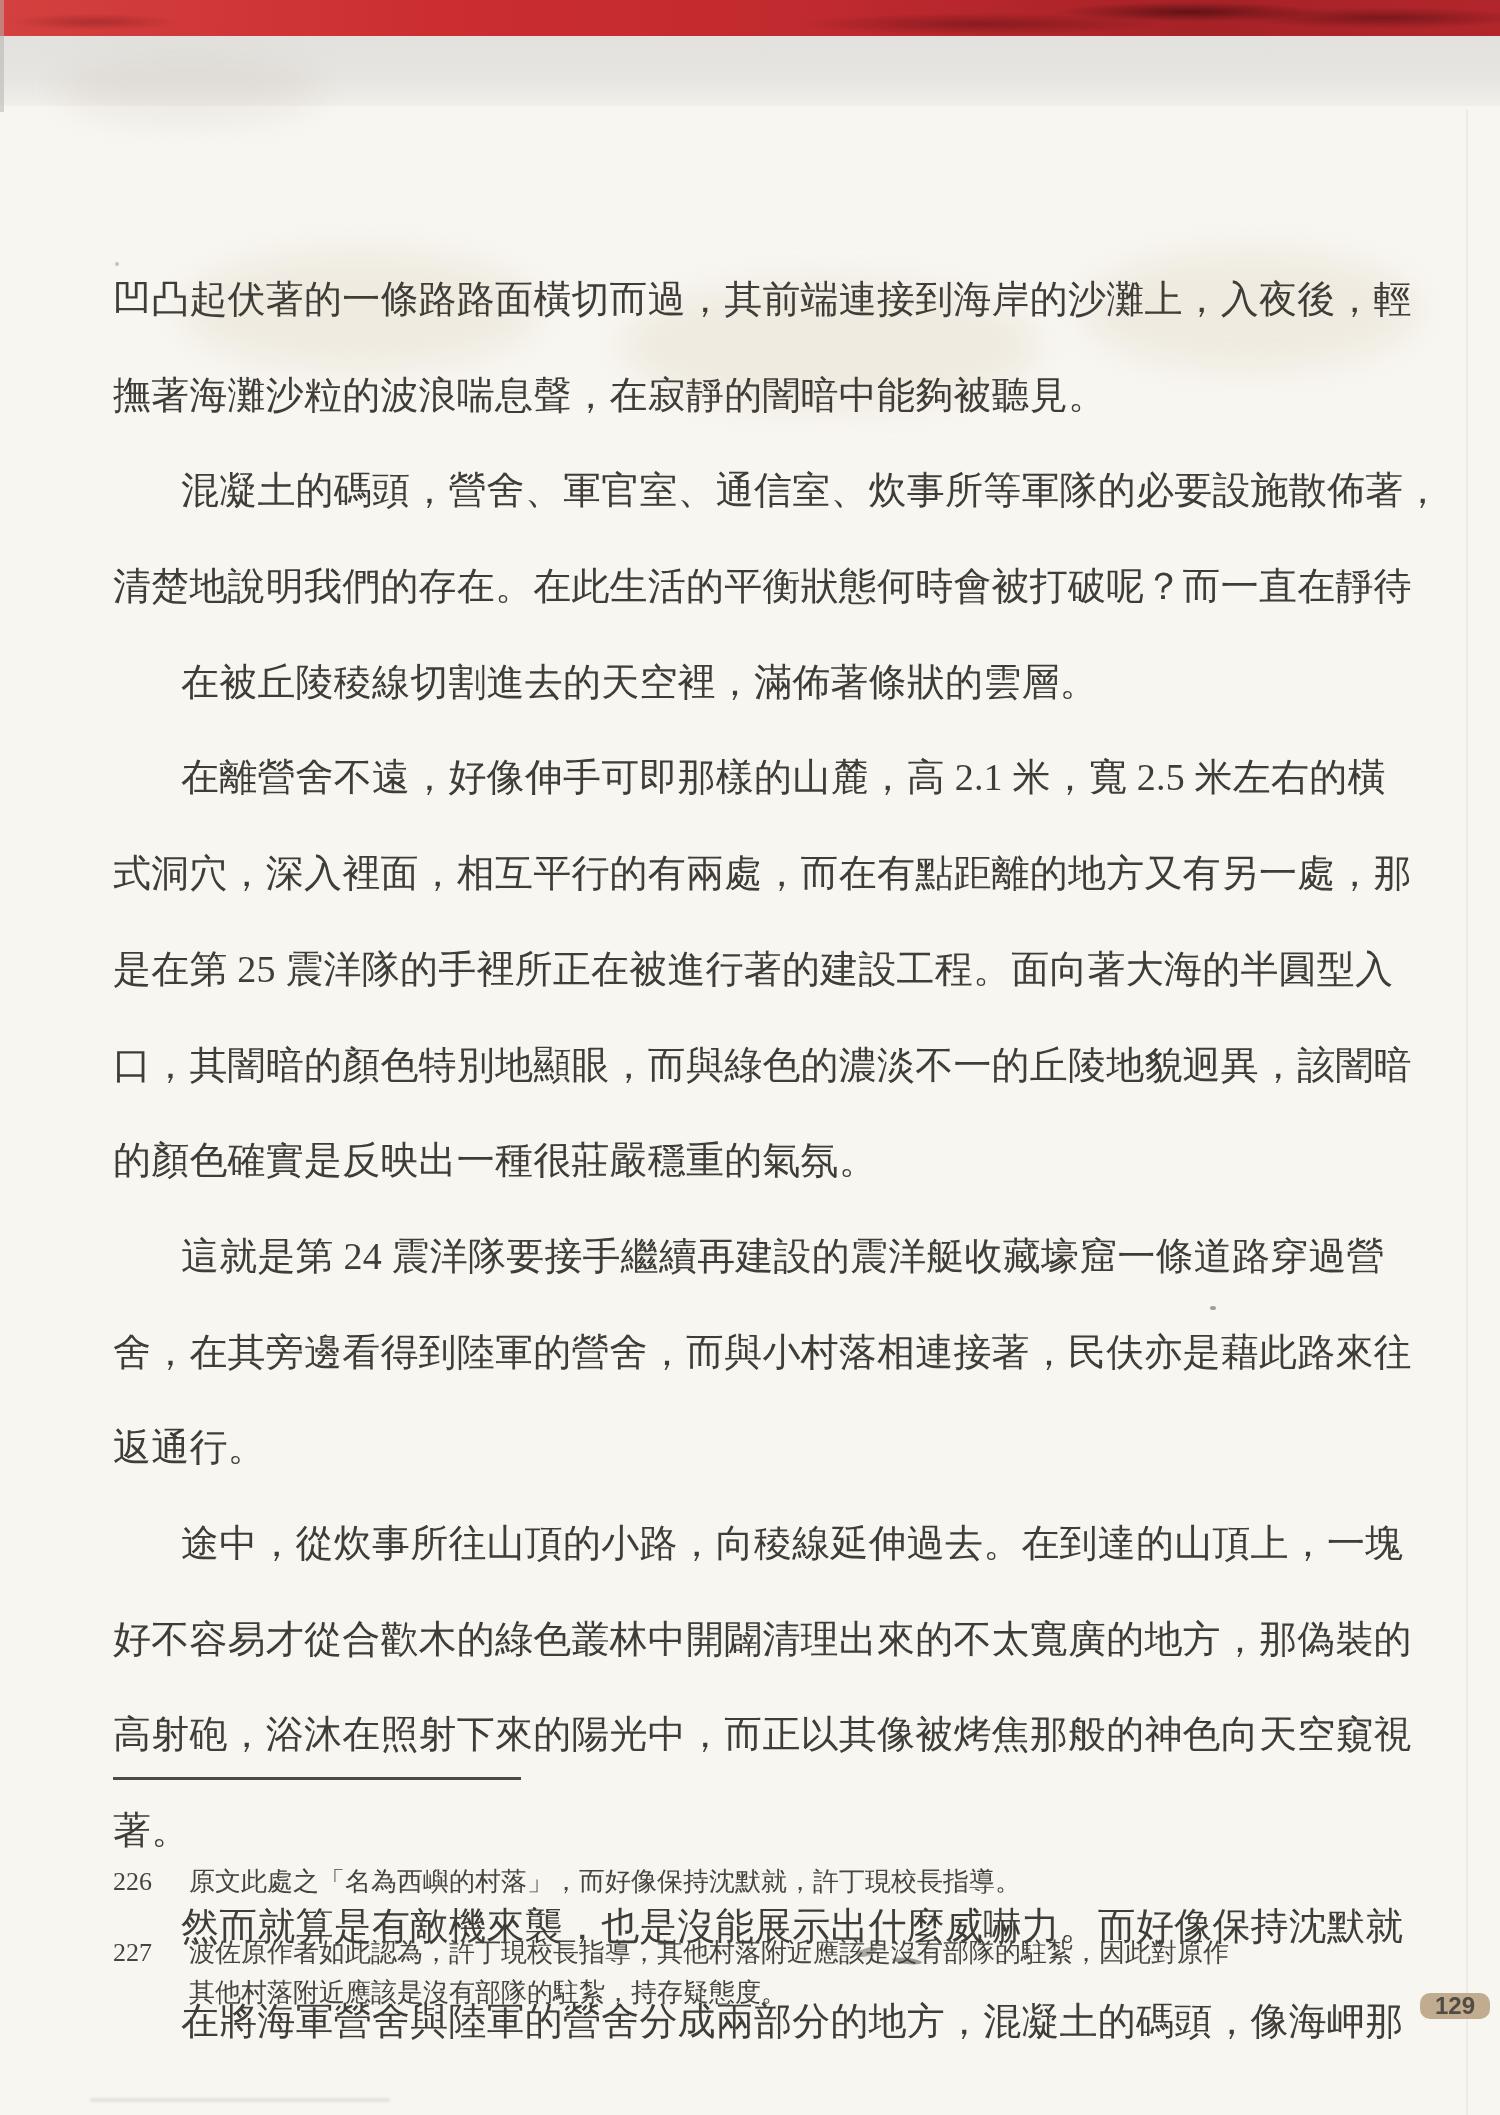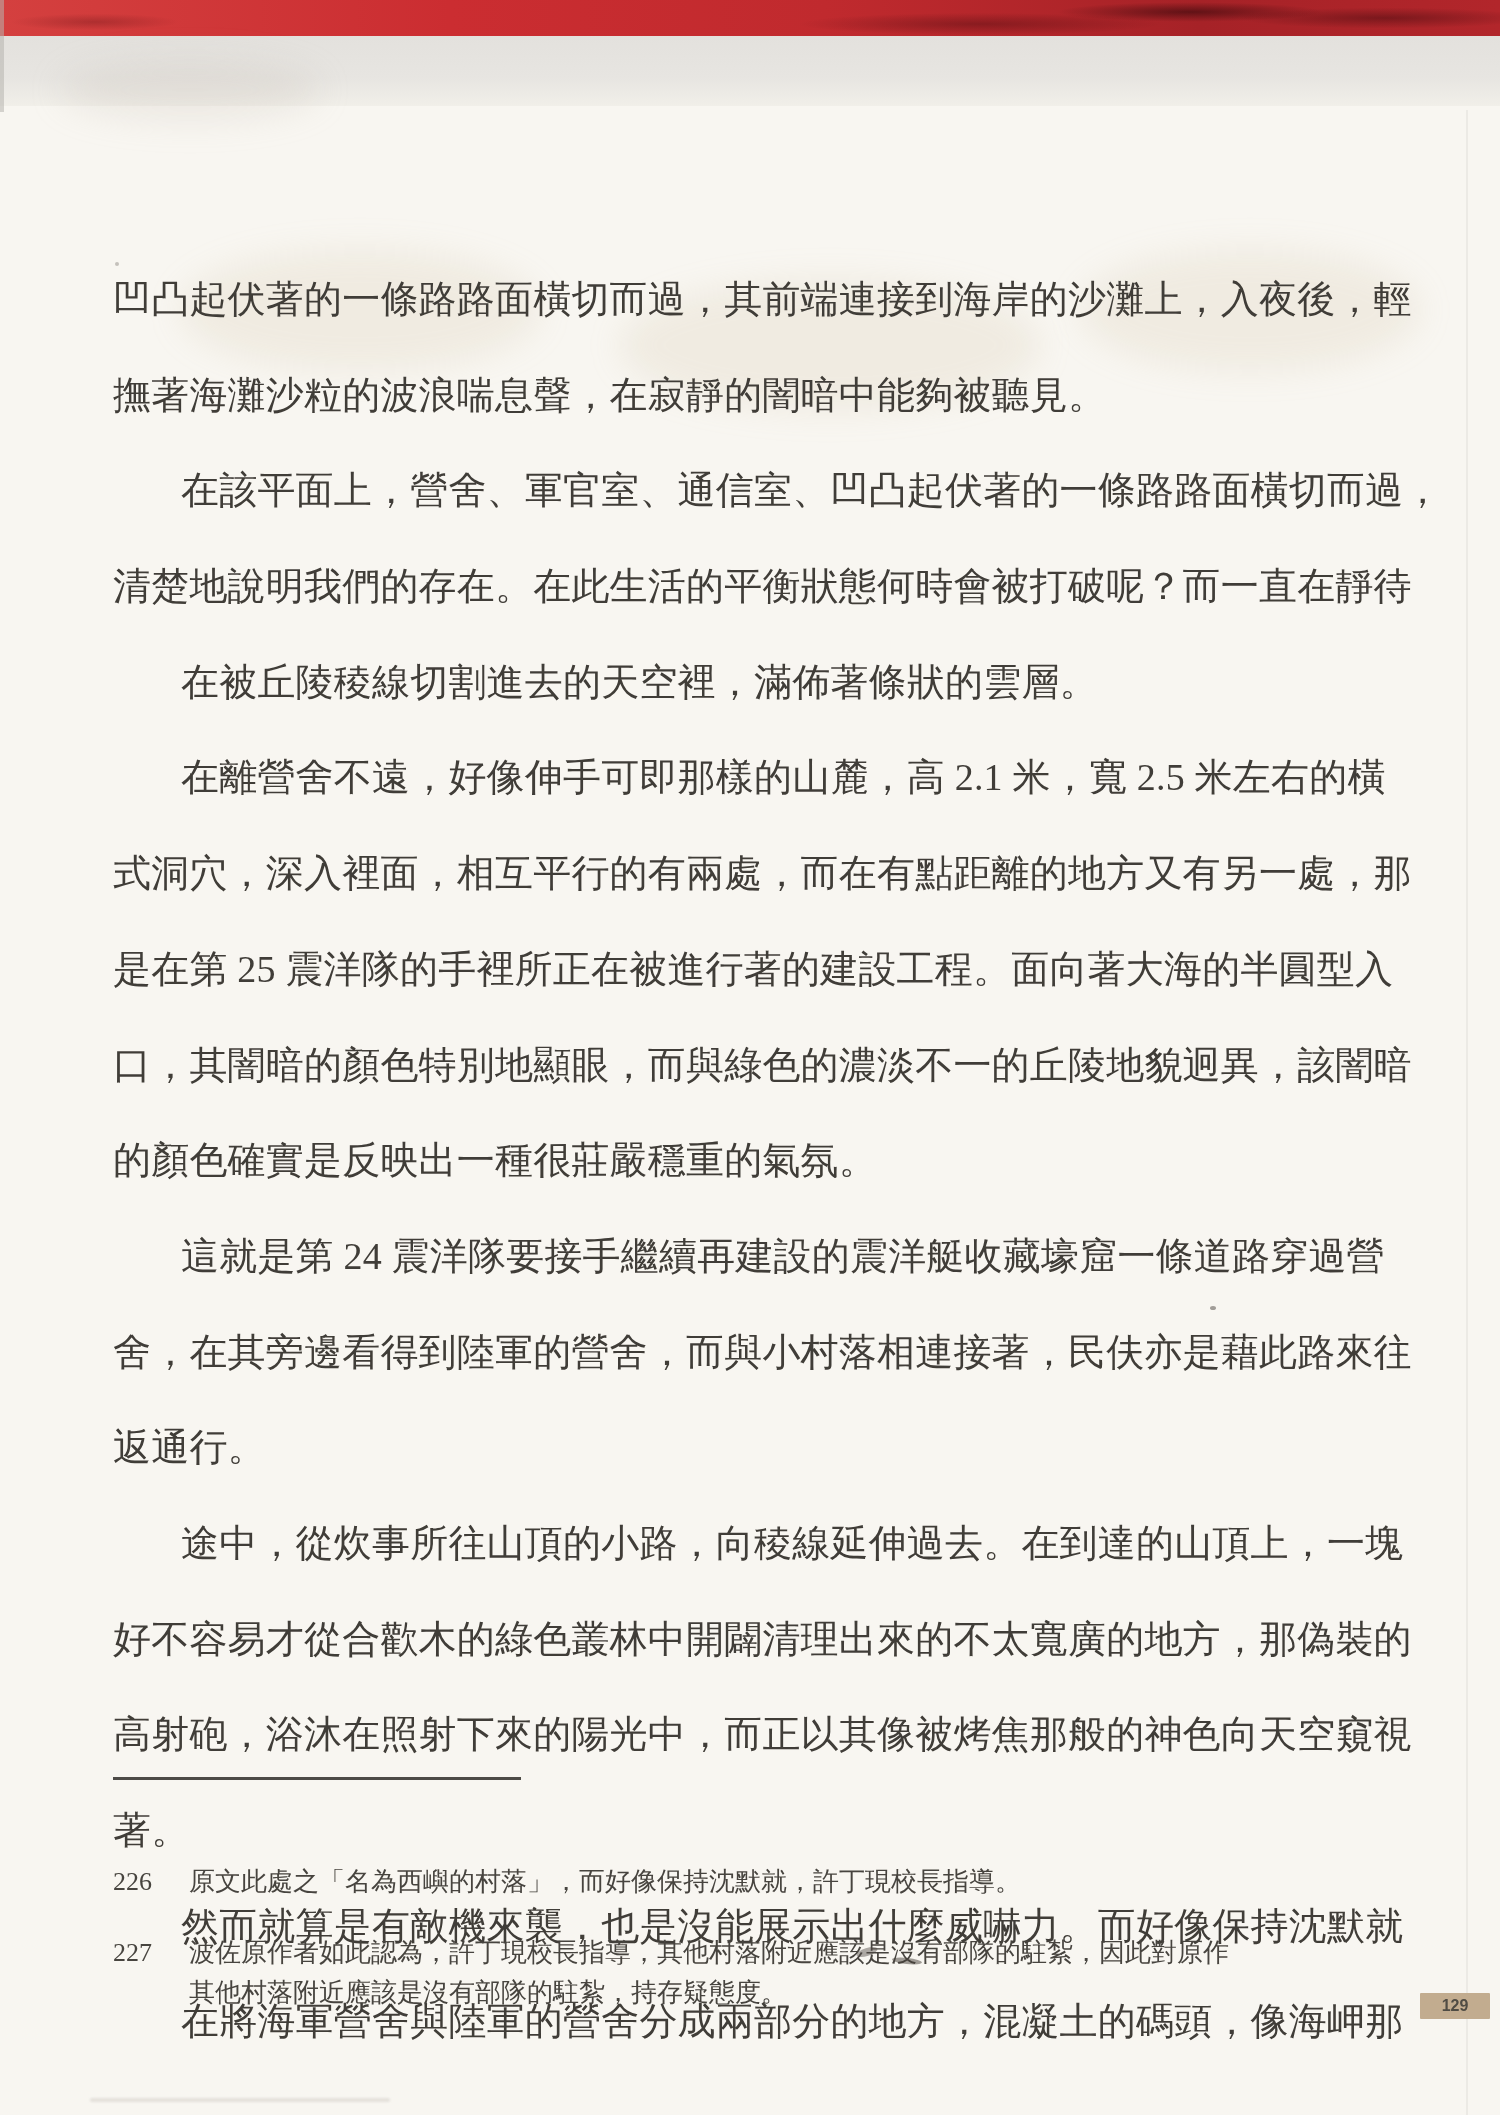--- a/index.html
+++ b/index.html
@@ -34,21 +34,21 @@
 
   
   .footnote-sep{position:absolute;left:113px;top:1777px;width:408px;height:3px;background:#4d4b47;}
   .footnotes{position:absolute;left:113px;top:1790px;width:1260px;color:#47443f;}
   .fn-line{height:45px;line-height:45px;font-size:26px;white-space:pre;}
   .fn-num{display:inline-block;width:76px;margin-top:43px;}
 
   
   .page-number-badge{position:absolute;left:1420px;top:1993px;width:70px;height:26px;
     background:#c2ac8f;color:#504c44;font-family:"Liberation Sans","DejaVu Sans",sans-serif;
-    font-size:16px;font-weight:bold;text-align:center;line-height:26px;border-radius:1px;}
+    font-size:24px;font-weight:bold;text-align:center;line-height:26px;border-radius:10px;}
 
   
   .smudge{position:absolute;background:rgba(80,74,68,.45);border-radius:50%;}
   .sm1{left:856px;top:1948px;width:22px;height:8px;transform:rotate(-18deg);}
   .sm2{left:892px;top:1958px;width:30px;height:6px;transform:rotate(6deg);background:rgba(70,64,58,.5);}
   .sm3{left:1210px;top:1306px;width:6px;height:4px;background:rgba(90,84,78,.55);}
   .sm4{left:115px;top:262px;width:4px;height:4px;background:rgba(120,114,108,.4);}
   .sm5{left:90px;top:2098px;width:300px;height:4px;border-radius:2px;background:rgba(180,174,164,.28);filter:blur(1px);}
 </style>
 </head>
@@ -63,21 +63,21 @@
 
   <div class="wm wm1"></div>
   <div class="wm wm2"></div>
   <div class="wm wm3"></div>
   <div class="wm wm4"></div>
 
   <main class="body-text">
 
   <p class="line"><span>凹凸起伏著的一條路路面橫切而過，其前端連接到海岸的沙灘上，入夜後，輕</span><sup></sup><span></span></p>
       <p class="line"><span>撫著海灘沙粒的波浪喘息聲，在寂靜的闇暗中能夠被聽見。</span><sup></sup><span></span></p>
-      <p class="line indent"><span>在該平面上，營舍、軍官室、通信室、凹凸起伏著的一條路路面橫切而過，</span><sup></sup><span></span></p>
+      <p class="line indent"><span>混凝土的碼頭，營舍、軍官室、通信室、炊事所等軍隊的必要設施散佈著，</span><sup></sup><span></span></p>
       <p class="line"><span>清楚地說明我們的存在。在此生活的平衡狀態何時會被打破呢？而一直在靜待</span><sup></sup><span></span></p>
       <p class="line indent"><span>在被丘陵稜線切割進去的天空裡，滿佈著條狀的雲層。</span><sup></sup><span></span></p>
       <p class="line indent"><span>在離營舍不遠，好像伸手可即那樣的山麓，高 2.1 米，寬 2.5 米左右的橫</span><sup></sup><span></span></p>
       <p class="line"><span>式洞穴，深入裡面，相互平行的有兩處，而在有點距離的地方又有另一處，那</span><sup></sup><span></span></p>
       <p class="line"><span>是在第 25 震洋隊的手裡所正在被進行著的建設工程。面向著大海的半圓型入</span><sup></sup><span></span></p>
       <p class="line"><span>口，其闇暗的顏色特別地顯眼，而與綠色的濃淡不一的丘陵地貌迥異，該闇暗</span><sup></sup><span></span></p>
       <p class="line"><span>的顏色確實是反映出一種很莊嚴穩重的氣氛。</span><sup></sup><span></span></p>
       <p class="line indent"><span>這就是第 24 震洋隊要接手繼續再建設的震洋艇收藏壕窟一條道路穿過營</span><sup></sup><span></span></p>
       <p class="line"><span>舍，在其旁邊看得到陸軍的營舍，而與小村落相連接著，民伕亦是藉此路來往</span><sup></sup><span></span></p>
       <p class="line"><span>返通行。</span><sup></sup><span></span></p>

